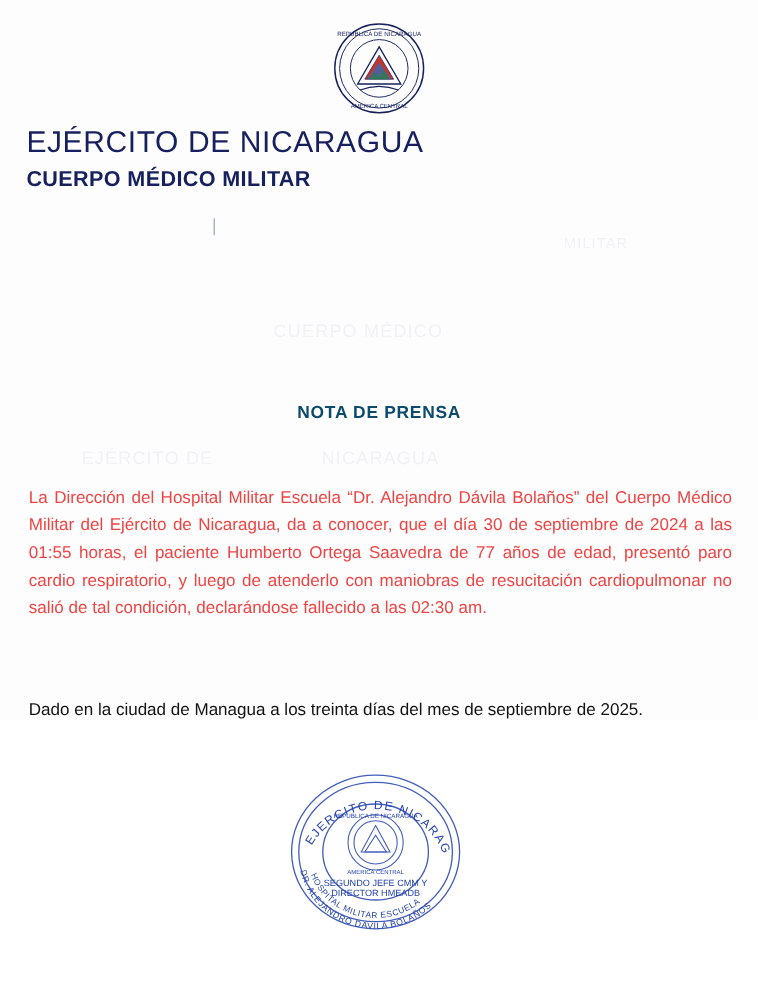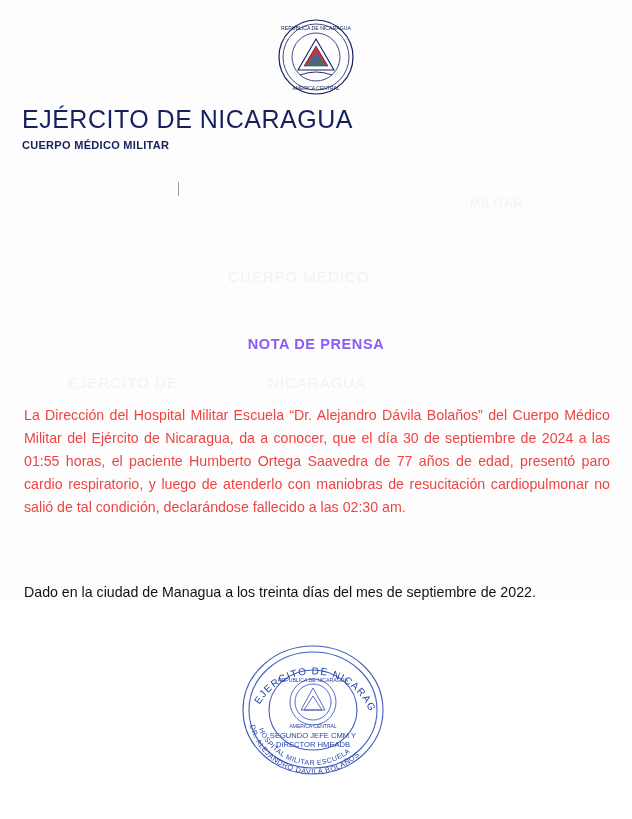--- a/index.html
+++ b/index.html
@@ -47,21 +47,21 @@
     font-size: 25px;
     letter-spacing: 0.5px;
     color: #16205e;
     font-weight: 400;
     line-height: 1.1;
   }
 
   .org-sub {
     margin-top: 5px;
     padding-left: 22px;
-    font-size: 11px;
+    font-size: 18px;
     font-weight: bold;
     letter-spacing: 0.3px;
     color: #16205e;
   }
 
   
   .ghost {
     position: absolute;
     color: #f1f2f5;
     font-size: 15px;
@@ -85,21 +85,21 @@
   
   .doc-title {
     position: absolute;
     top: 336px;
     left: 0;
     width: 632px;
     text-align: center;
     font-size: 14.5px;
     font-weight: bold;
     letter-spacing: 0.6px;
-    color: #8b5cf6;
+    color: #0c4a6e;
   }
 
   
   .body-text {
     position: absolute;
     top: 404px;
     left: 24px;
     width: 586px;
     font-size: 14.2px;
     line-height: 23px;
@@ -158,21 +158,21 @@
 
   <div class="ghost g1">CUERPO MÉDICO</div>
   <div class="ghost g2">EJÉRCITO DE</div>
   <div class="ghost g3">NICARAGUA</div>
   <div class="ghost g4">MILITAR</div>
 
   <div class="doc-title">NOTA DE PRENSA</div>
 
   <div class="body-text">La Dirección del Hospital Militar Escuela “Dr. Alejandro Dávila Bolaños” del Cuerpo Médico Militar del Ejército de Nicaragua, da a conocer, que el día 30 de septiembre  de 2024 a las 01:55 horas, el paciente Humberto Ortega Saavedra de 77 años de edad, presentó paro cardio respiratorio, y luego de atenderlo con maniobras de resucitación cardiopulmonar no salió de tal condición, declarándose fallecido a las 02:30 am.</div>
 
-  <div class="closing">Dado en la ciudad de Managua a los treinta días del mes de septiembre de 2022.</div>
+  <div class="closing">Dado en la ciudad de Managua a los treinta días del mes de septiembre de 2025.</div>
 
   <div class="seal">
     <svg width="170" height="140" viewBox="0 0 170 140" xmlns="http://www.w3.org/2000/svg">
       <g stroke="#2342ad" fill="none" stroke-width="1.1" opacity="0.85">
         <ellipse cx="85" cy="70" rx="70" ry="64"></ellipse>
         <ellipse cx="85" cy="70" rx="64" ry="58"></ellipse>
         <ellipse cx="85" cy="70" rx="44" ry="40"></ellipse>
       </g>
       <g stroke="#2342ad" fill="none" stroke-width="0.9" opacity="0.85">
         <circle cx="85" cy="62" r="23"></circle>

